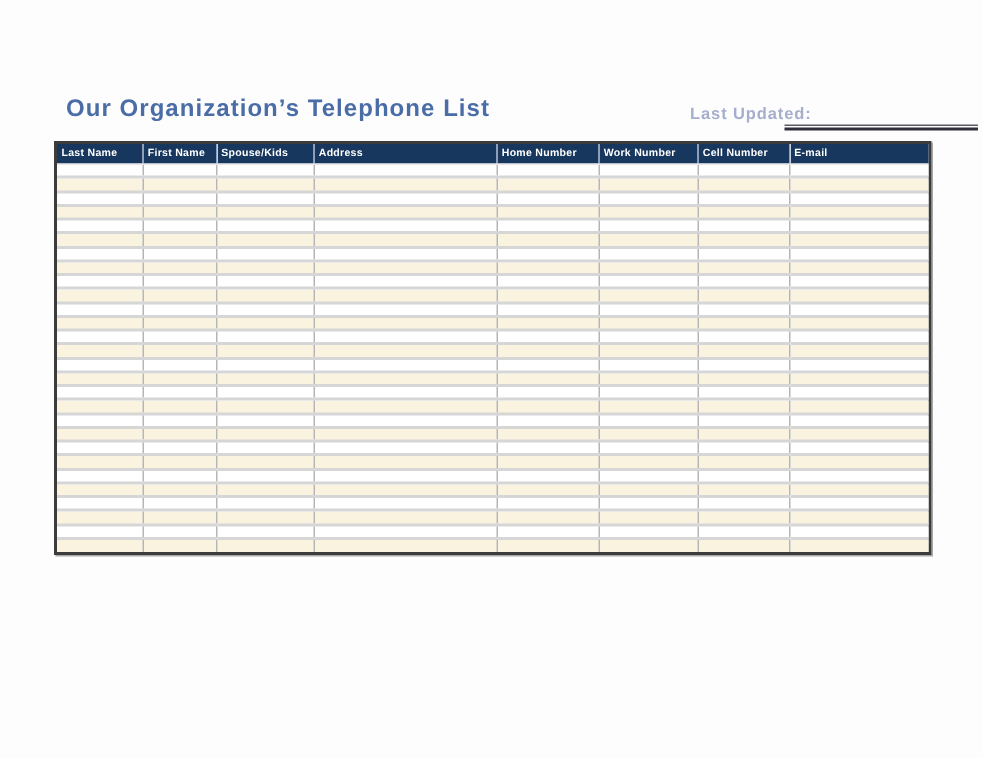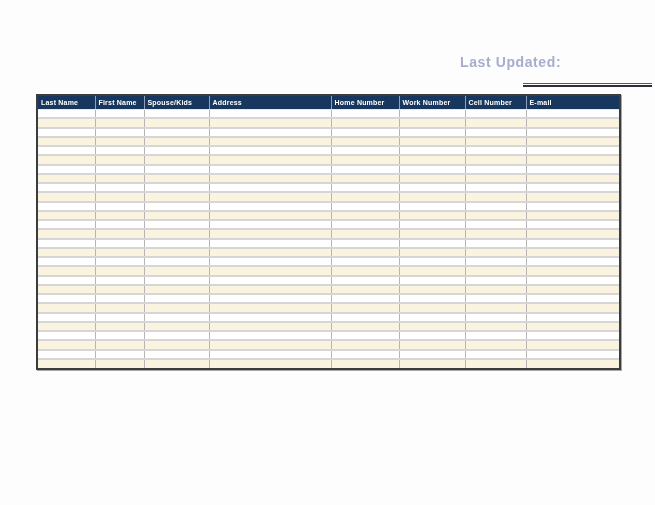--- a/index.html
+++ b/index.html
@@ -21,22 +21,22 @@
     top: 64px;
     font-size: 16px;
     font-weight: 700;
     letter-spacing: 0.7px;
     color: var(--title-color, #4a6da7);
     white-space: nowrap;
   }
   .last-updated-label {
     position: absolute;
     left: 460px;
-    top: 54px;
-    font-size: 14px;
+    top: 70px;
+    font-size: 11px;
     font-weight: 700;
     letter-spacing: 0.6px;
     color: var(--updated-color, #a6aecd);
     white-space: nowrap;
     text-align: center;
   }
   .last-updated-line {
     position: absolute;
     left: 523px;
     top: 83px;
@@ -88,20 +88,21 @@
   }
   table.phone-table td:last-child { border-right: none; }
   table.phone-table tr.alt td { background: var(--row-alt-bg, #faf3df); }
   table.phone-table tr:last-child td { border-bottom: none; }
 </style>
 </head>
 <body>
 
 <div class="canvas">
 
+  <div class="page-title">Our Organization’s Telephone List</div>
 
   <div class="last-updated-label">Last Updated:</div>
 
   <div class="last-updated-line"></div>
 
   <div class="table-wrap">
     <table class="phone-table">
       <colgroup>
           <col style="width: 57px;">
           <col style="width: 49px;">

